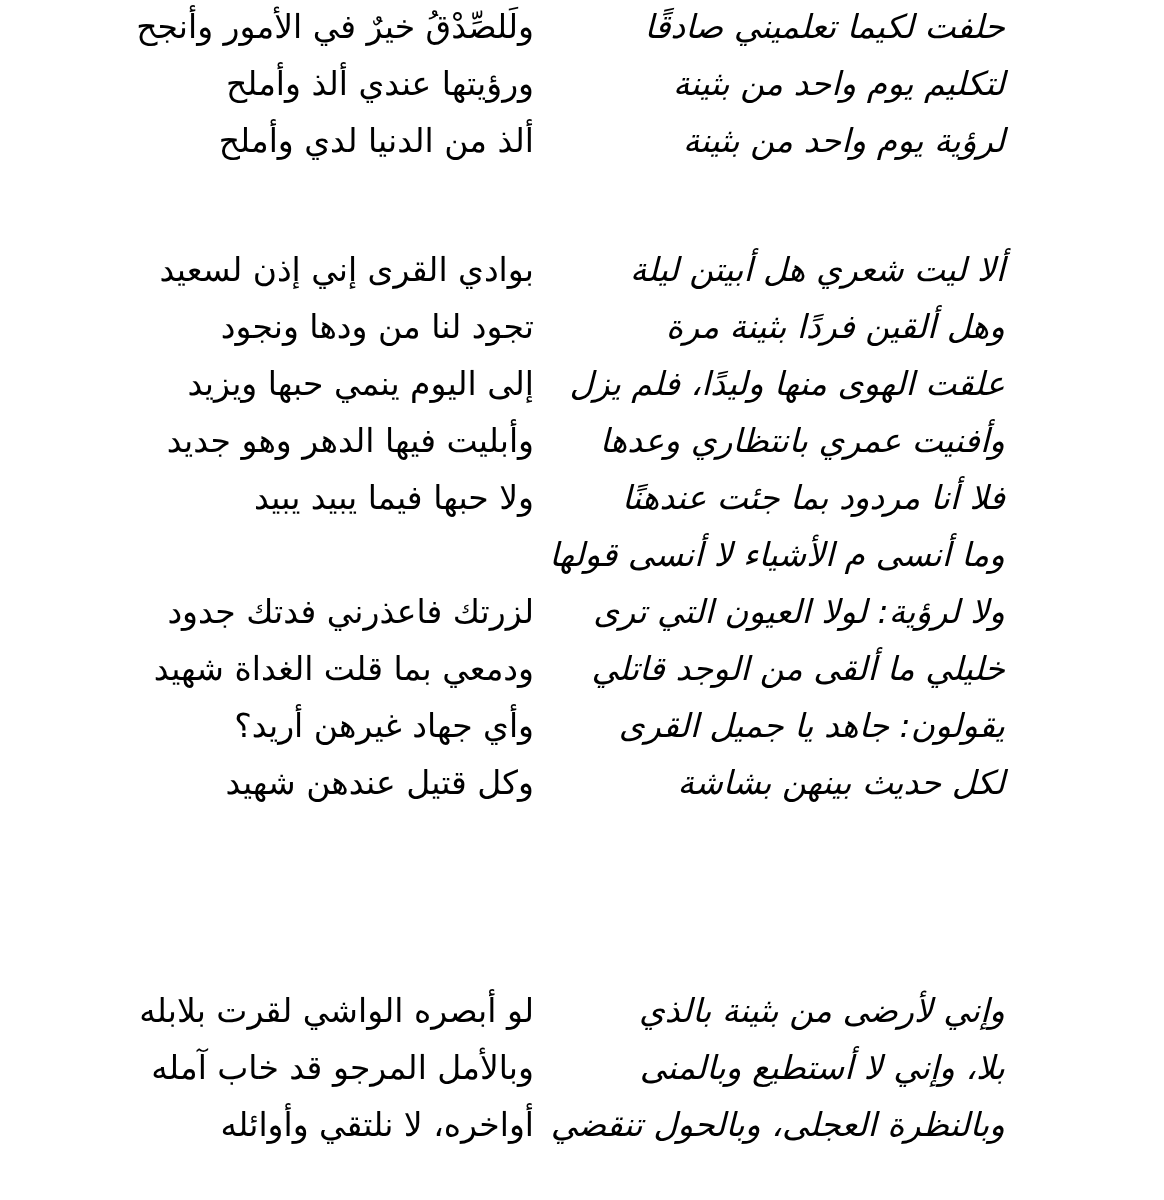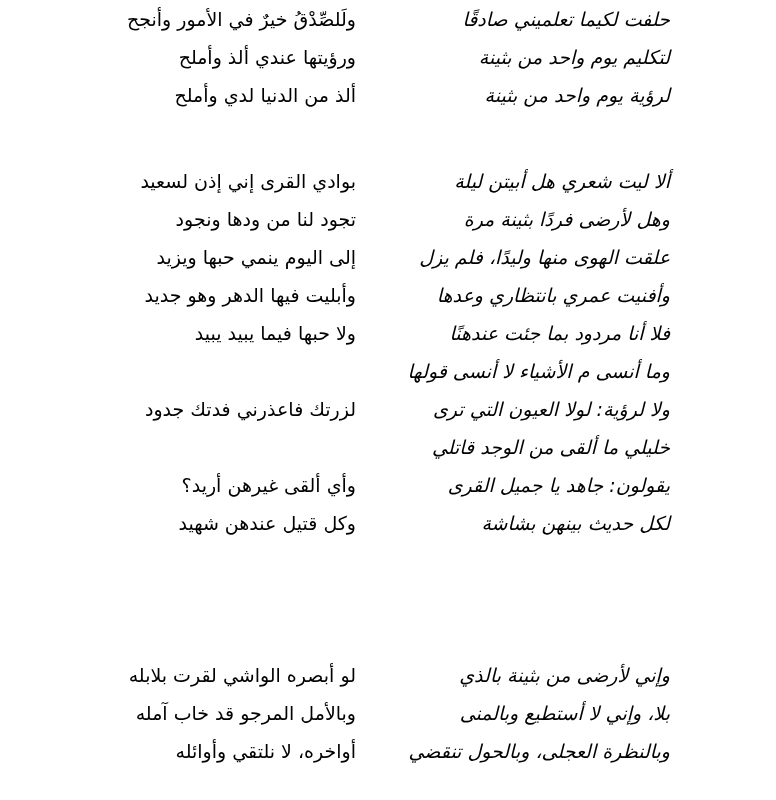--- a/index.html
+++ b/index.html
@@ -6,21 +6,21 @@
   body {
     width: 776px; height: 800px; position: relative; overflow: hidden;
     font-family: "DejaVu Sans", sans-serif; color: #000;
   }
   .poem { position: absolute; left: 0; width: 776px; }
   .verse {
     position: relative; height: 38px; width: 776px;
   }
   .hemi {
     position: absolute; top: 0; direction: rtl; 
-    font-size: 19px; line-height: 38px; white-space: nowrap;
+    font-size: 22px; line-height: 38px; white-space: nowrap;
   }
   .hemi.first { right: 106px; width: 290px; font-style: italic; }
   .hemi.second { right: 420px; width: 350px; }
   #stanza1 { top: 0px; }
   #stanza2 { top: 162px; }
   #stanza3 { top: 656px; }
 </style>
 </head>
 <body>
 
@@ -38,21 +38,21 @@
     <span class="hemi second">ألذ من الدنيا لدي وأملح</span>
   </div>
 </div>
 
 <div class="poem" id="stanza2">
   <div class="verse">
     <span class="hemi first">ألا ليت شعري هل أبيتن ليلة</span>
     <span class="hemi second">بوادي القرى إني إذن لسعيد</span>
   </div>
   <div class="verse">
-    <span class="hemi first">وهل لأرضى فردًا بثينة مرة</span>
+    <span class="hemi first">وهل ألقين فردًا بثينة مرة</span>
     <span class="hemi second">تجود لنا من ودها ونجود</span>
   </div>
   <div class="verse">
     <span class="hemi second">إلى اليوم ينمي حبها ويزيد</span>
     <span class="hemi first">علقت الهوى منها وليدًا، فلم يزل</span>
   </div>
   <div class="verse">
     <span class="hemi first">وأفنيت عمري بانتظاري وعدها</span>
     <span class="hemi second">وأبليت فيها الدهر وهو جديد</span>
   </div>
@@ -62,24 +62,25 @@
   </div>
   <div class="verse">
     <span class="hemi first">وما أنسى م الأشياء لا أنسى قولها</span>
   </div>
   <div class="verse">
     <span class="hemi first">ولا لرؤية: لولا العيون التي ترى</span>
     <span class="hemi second">لزرتك فاعذرني فدتك جدود</span>
   </div>
   <div class="verse">
     <span class="hemi first">خليلي ما ألقى من الوجد قاتلي</span>
+    <span class="hemi second">ودمعي بما قلت الغداة شهيد</span>
   </div>
   <div class="verse">
     <span class="hemi first">يقولون: جاهد يا جميل القرى</span>
-    <span class="hemi second">وأي ألقى غيرهن أريد؟</span>
+    <span class="hemi second">وأي جهاد غيرهن أريد؟</span>
   </div>
   <div class="verse">
     <span class="hemi first">لكل حديث بينهن بشاشة</span>
     <span class="hemi second">وكل قتيل عندهن شهيد</span>
   </div>
 </div>
 
 <div class="poem" id="stanza3">
   <div class="verse">
     <span class="hemi first">وإني لأرضى من بثينة بالذي</span>

